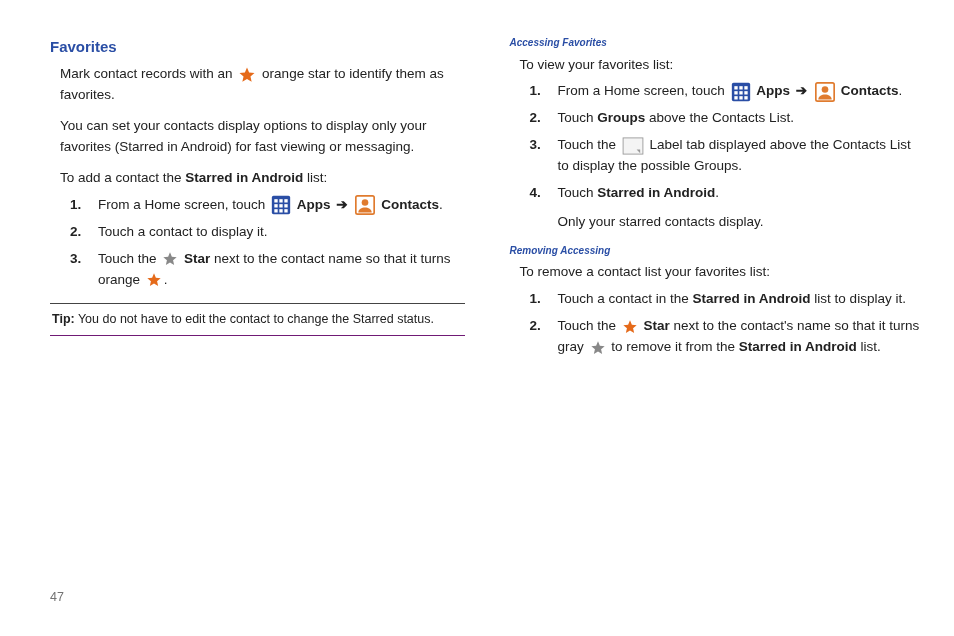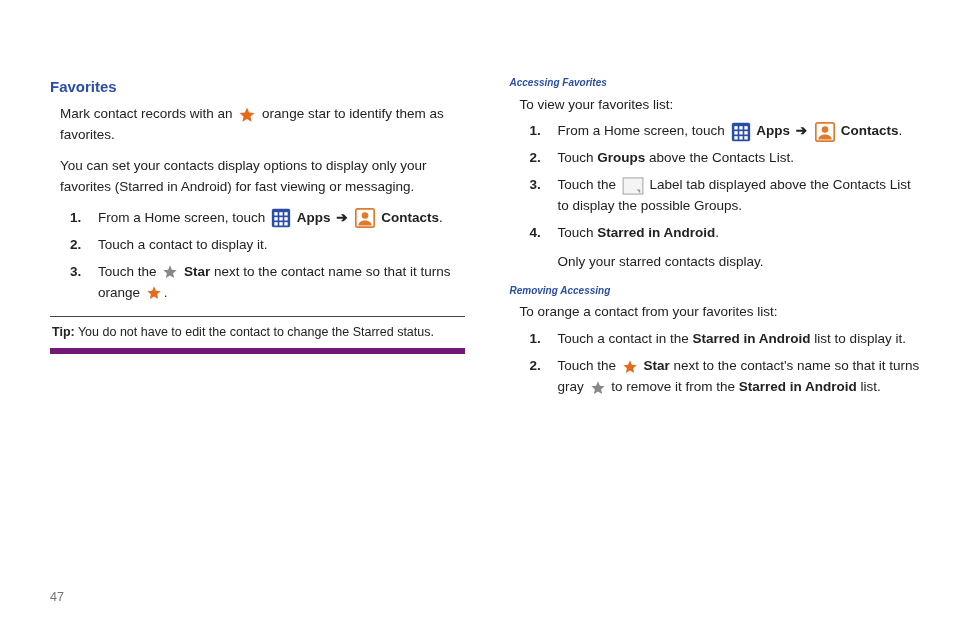--- a/index.html
+++ b/index.html
@@ -9,21 +9,20 @@
     background: #fff;
     color: #222;
     width: 954px;
     height: 636px;
     box-sizing: border-box;
   }
   .page {
     display: flex;
     padding: 35px 30px 10px 50px;
     gap: 45px;
-    margin-top: 40px;
   }
   .col {
     flex: 1;
     font-size: 13.5px;
     line-height: 1.55;
   }
   .h-favorites {
     color: #2a4ea5;
     font-weight: bold;
     font-size: 15px;
@@ -52,21 +51,21 @@
   }
   ol.steps > li::before {
     content: counter(step) ".";
     position: absolute;
     left: -16px;
     font-weight: bold;
   }
   .b { font-weight: bold; }
   .tip-box {
     border-top: 1px solid #444;
-    border-bottom: 6px solid #701a75;
+    border-bottom: 1px solid #701a75;
     padding: 6px 2px;
     margin: 12px 0 0 0;
     font-size: 12.5px;
   }
   .icon {
     display: inline-block;
     vertical-align: middle;
     margin: 0 2px;
   }
   .icon svg { display: block; }
@@ -92,20 +91,23 @@
       <span class="icon">
         <svg width="18" height="18" viewBox="0 0 24 24">
             <polygon points="12,2 14.8,8.6 22,9.3 16.6,14 18.2,21 12,17.3 5.8,21 7.4,14 2,9.3 9.2,8.6" fill="#e56a1a"></polygon>
           </svg>
       </span>
       <span>orange star to identify them as favorites.</span>
     </div>
 
     <div class="para">You can set your contacts display options to display only your favorites (Starred in Android) for fast viewing or messaging.</div>
 
+    <div class="intro">
+      <span>To add a contact the </span><span class="b">Starred in Android</span><span> list:</span>
+    </div>
 
     <ol class="steps">
       <li>
         <span>From a Home screen, touch </span>
         <span class="icon">
           <svg width="20" height="20" viewBox="0 0 24 24">
               <rect x="1" y="1" width="22" height="22" rx="2" fill="#2a4ea5"></rect>
           <rect x="4" y="5" width="4" height="4" fill="#fff"></rect>
               <rect x="10" y="5" width="4" height="4" fill="#fff"></rect>
               <rect x="16" y="5" width="4" height="4" fill="#fff"></rect>
@@ -196,21 +198,21 @@
         </span>
         <span> Label tab displayed above the Contacts List to display the possible Groups.</span>
       </li>
       <li>
         <span>Touch </span><span class="b">Starred in Android</span>.
         <div style="margin-top:8px">Only your starred contacts display.</div>
       </li>
     </ol>
 
     <div class="h-sub">Removing Accessing</div>
-    <div class="intro">To orange a contact from your favorites list:</div>
+    <div class="intro">To remove a contact list your favorites list:</div>
 
     <ol class="steps">
       <li>
         <span>Touch a contact in the </span><span class="b">Starred in Android</span><span> list to display it.</span>
       </li>
       <li>
         <span>Touch the </span>
         <span class="icon">
           <svg width="16" height="16" viewBox="0 0 24 24">
               <polygon points="12,2 14.8,8.6 22,9.3 16.6,14 18.2,21 12,17.3 5.8,21 7.4,14 2,9.3 9.2,8.6" fill="#e56a1a"></polygon>

